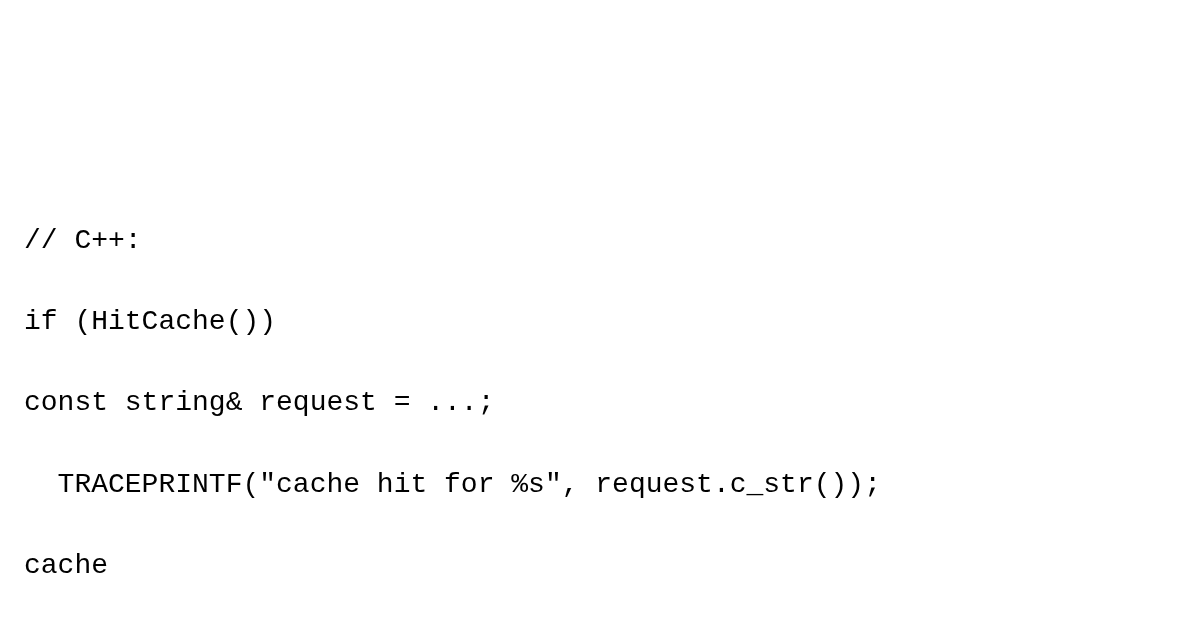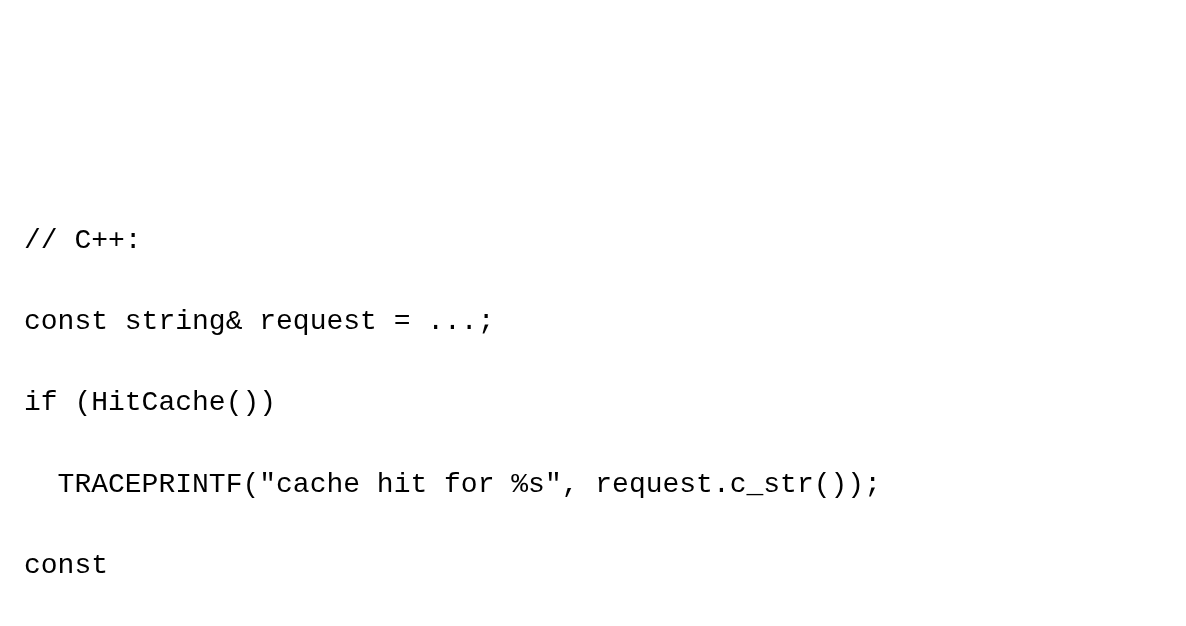--- a/index.html
+++ b/index.html
@@ -23,24 +23,24 @@
       display: block;
     }
   </style>
 </head>
 <body>
 
 
 
 <div class="code-block">
 <span class="line">// C++:</span>
+<span class="line">if (HitCache())</span>
 <span class="line">const string&amp; request = ...;</span>
-<span class="line">if (HitCache())</span>
 <span class="line">  TRACEPRINTF("cache hit for %s", request.c_str());</span>
-<span class="line">const</span>
+<span class="line">cache</span>
 
 <span class="line"></span>
 
 
 
 
 
 
 
 </div>

